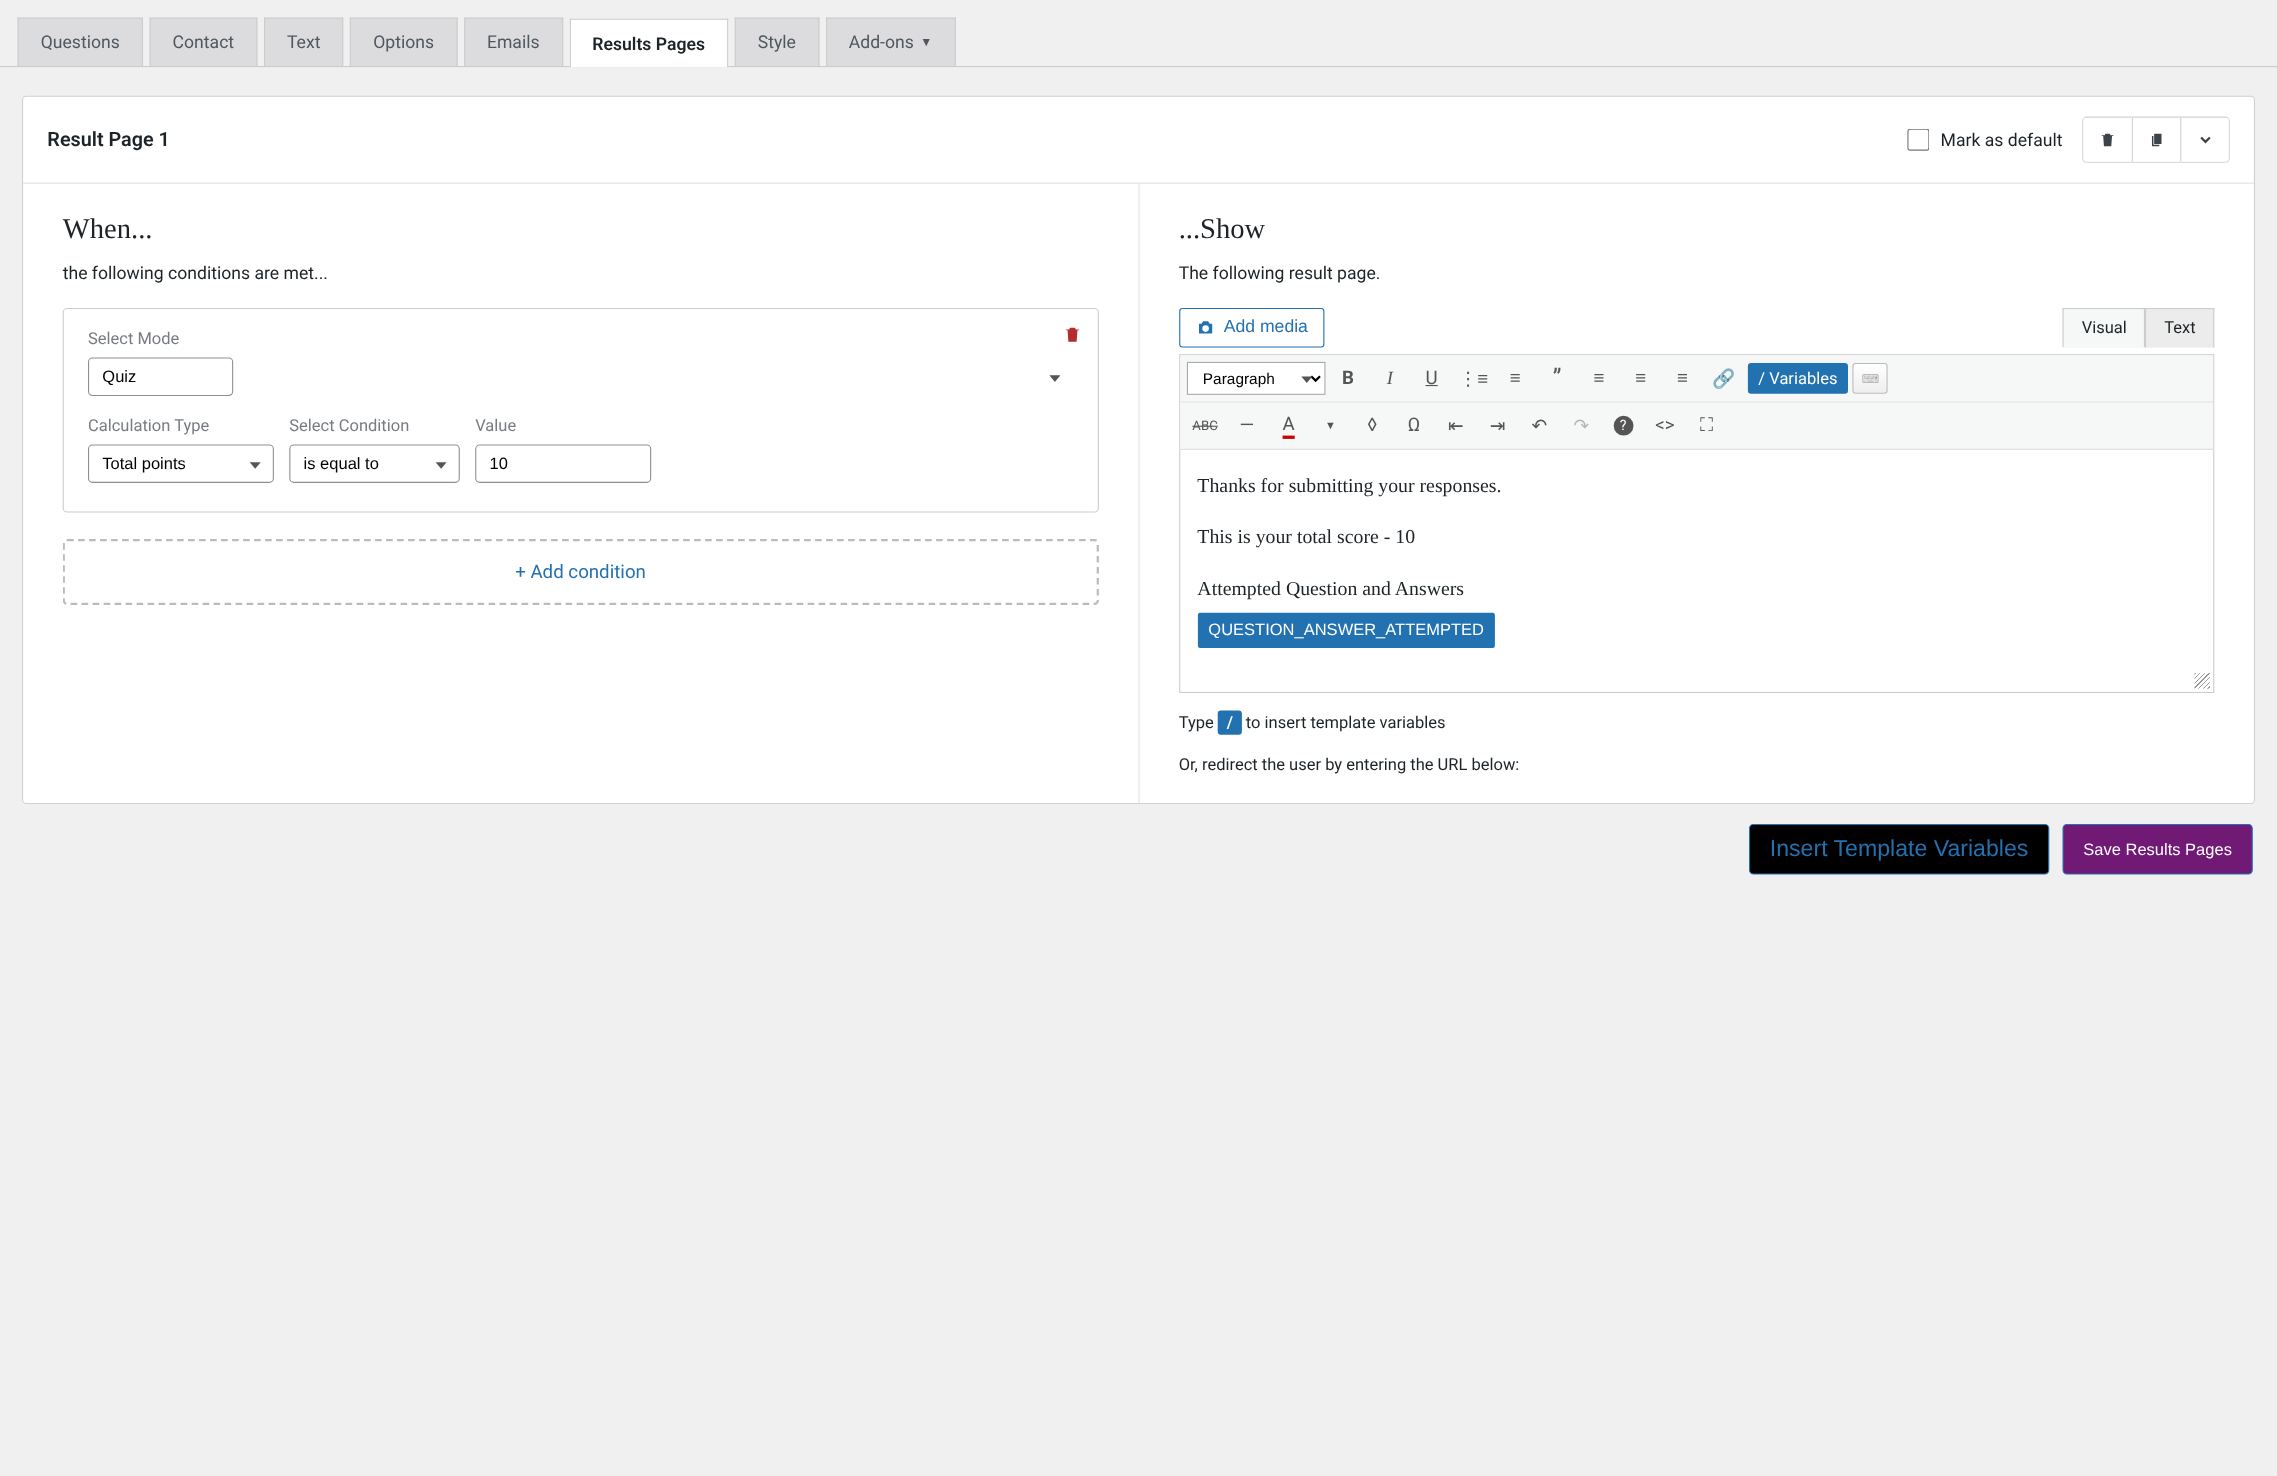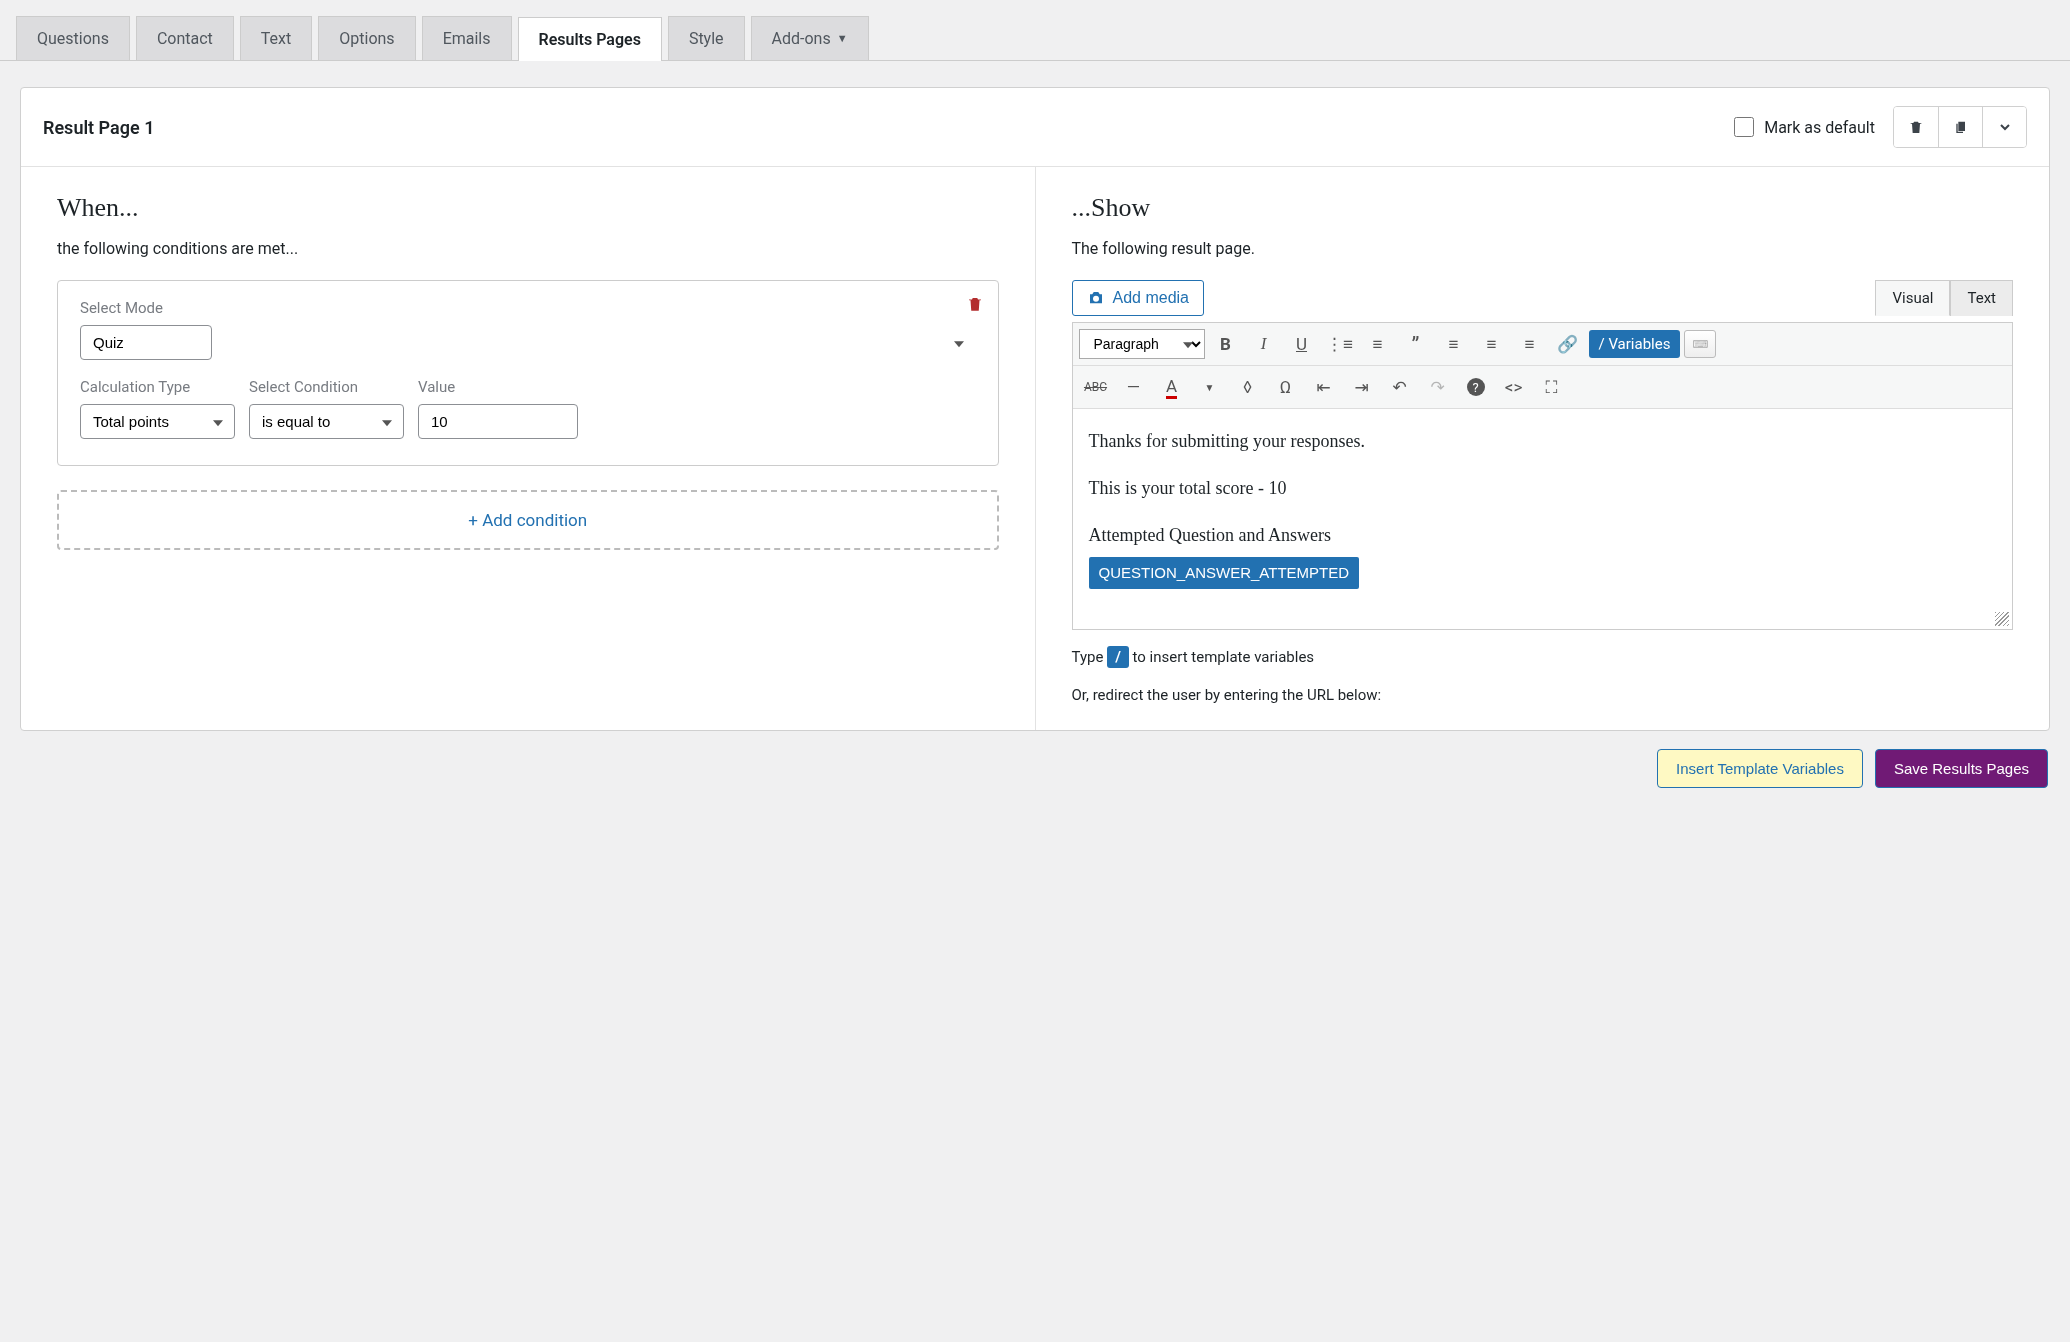--- a/index.html
+++ b/index.html
@@ -55,21 +55,21 @@
 .editor-content { padding: 18px 16px; min-height: 220px; font-family: Georgia, serif; font-size: 18px; line-height: 1.6; position: relative; }
 .editor-content p { margin-bottom: 18px; }
 .var-pill { background: #2271b1; color: #fff; padding: 4px 10px; font-size: 15px; font-family: -apple-system, sans-serif; border-radius: 2px; display: inline-block; }
 .resize-handle { position: absolute; bottom: 3px; right: 3px; width: 14px; height: 14px; background: repeating-linear-gradient(135deg, #999 0, #999 1px, transparent 1px, transparent 3px); cursor: se-resize; }
 
 .hint { font-size: 15px; margin-top: 18px; }
 .slash-key { background: #2271b1; color: #fff; padding: 2px 8px; border-radius: 3px; font-weight: 600; }
 .hint2 { font-size: 15px; margin-top: 20px; }
 
 .footer { display: flex; justify-content: flex-end; gap: 12px; padding: 18px 22px; }
-.btn-outline { border: 1px solid #2271b1; color: #2271b1; background: #fef9c3; padding: 10px 18px; border-radius: 4px; font-size: 15px; cursor: pointer; text-align: right; }
+.btn-outline { border: 1px solid #2271b1; color: #2271b1; background: #000000; padding: 10px 18px; border-radius: 4px; font-size: 21px; cursor: pointer; text-align: right; }
 .btn-primary { border: 1px solid #2271b1; background: #701a75; color: #fff; padding: 10px 18px; border-radius: 4px; font-size: 15px; cursor: pointer; }
 
 .icon-svg { width: 16px; height: 16px; }
 .row2 { margin-top: 18px; }
 </style>
 </head>
 <body>
 
 <div class="tabs">
   <div class="tab">Questions</div>
@@ -129,21 +129,21 @@
             <select class="select" style="width:132px">
               <option>Quiz</option>
             </select>
           </span>
         </div>
 
         <div class="form-row row2">
           <div class="form-grp">
             <span class="form-label">Calculation Type</span>
             <span class="select-wrap">
-              <select class="select" style="width:155px">
+              <select class="select" style="width:169px">
                 <option>Total points</option>
               </select>
             </span>
           </div>
           <div class="form-grp">
             <span class="form-label">Select Condition</span>
             <span class="select-wrap">
               <select class="select" style="width:155px">
                 <option>is equal to</option>
               </select>

